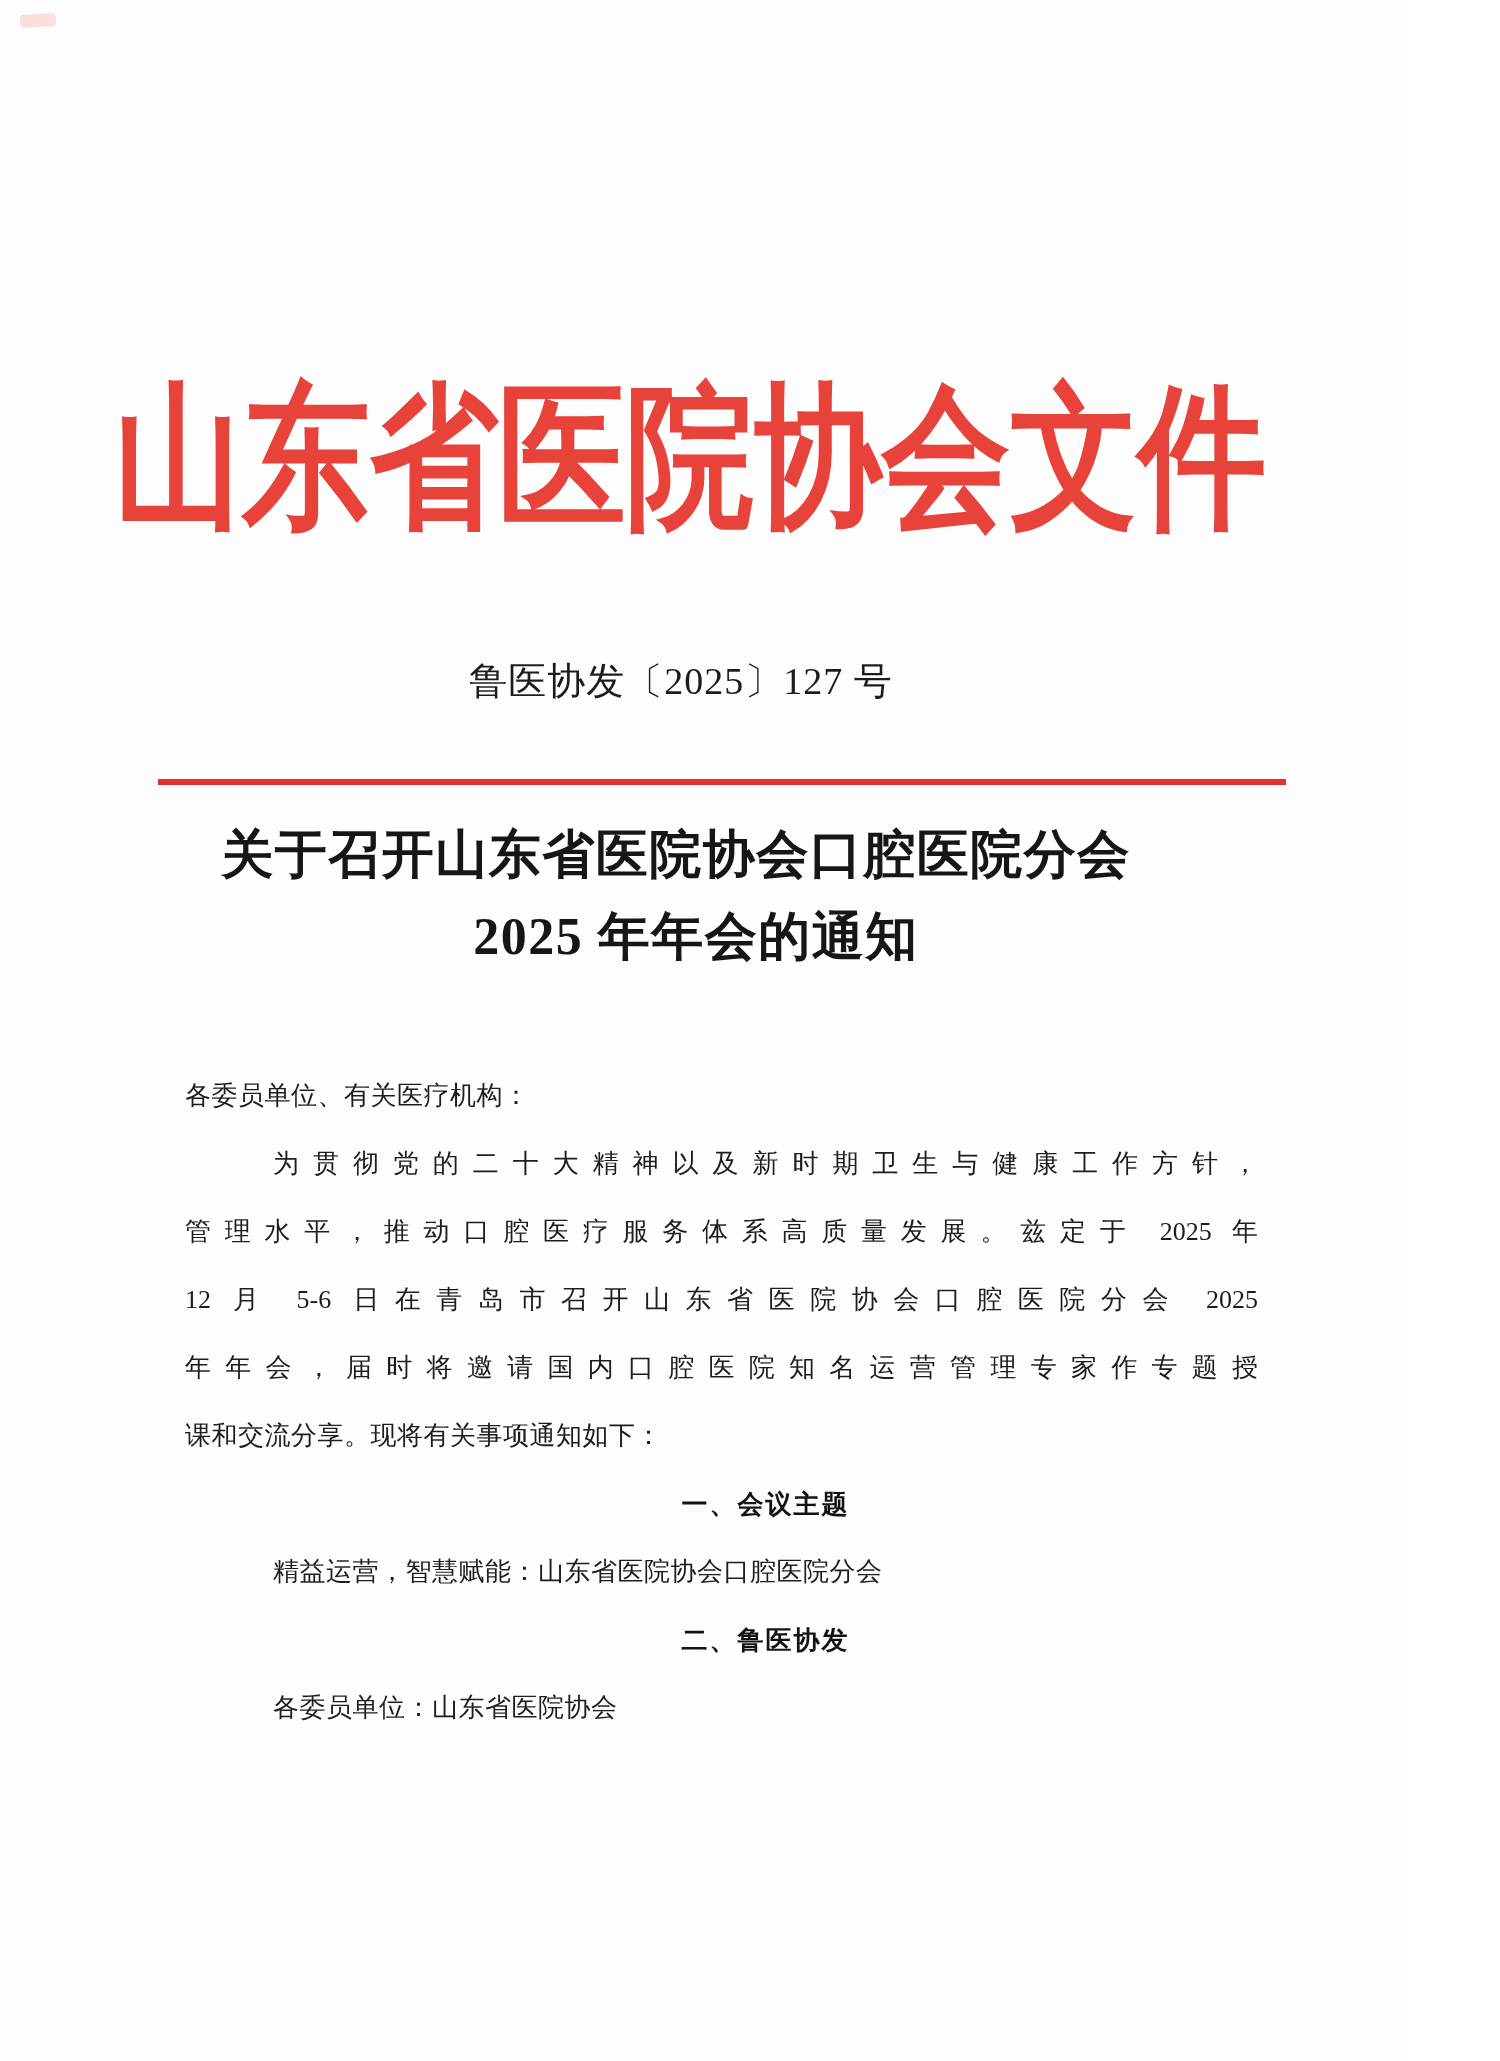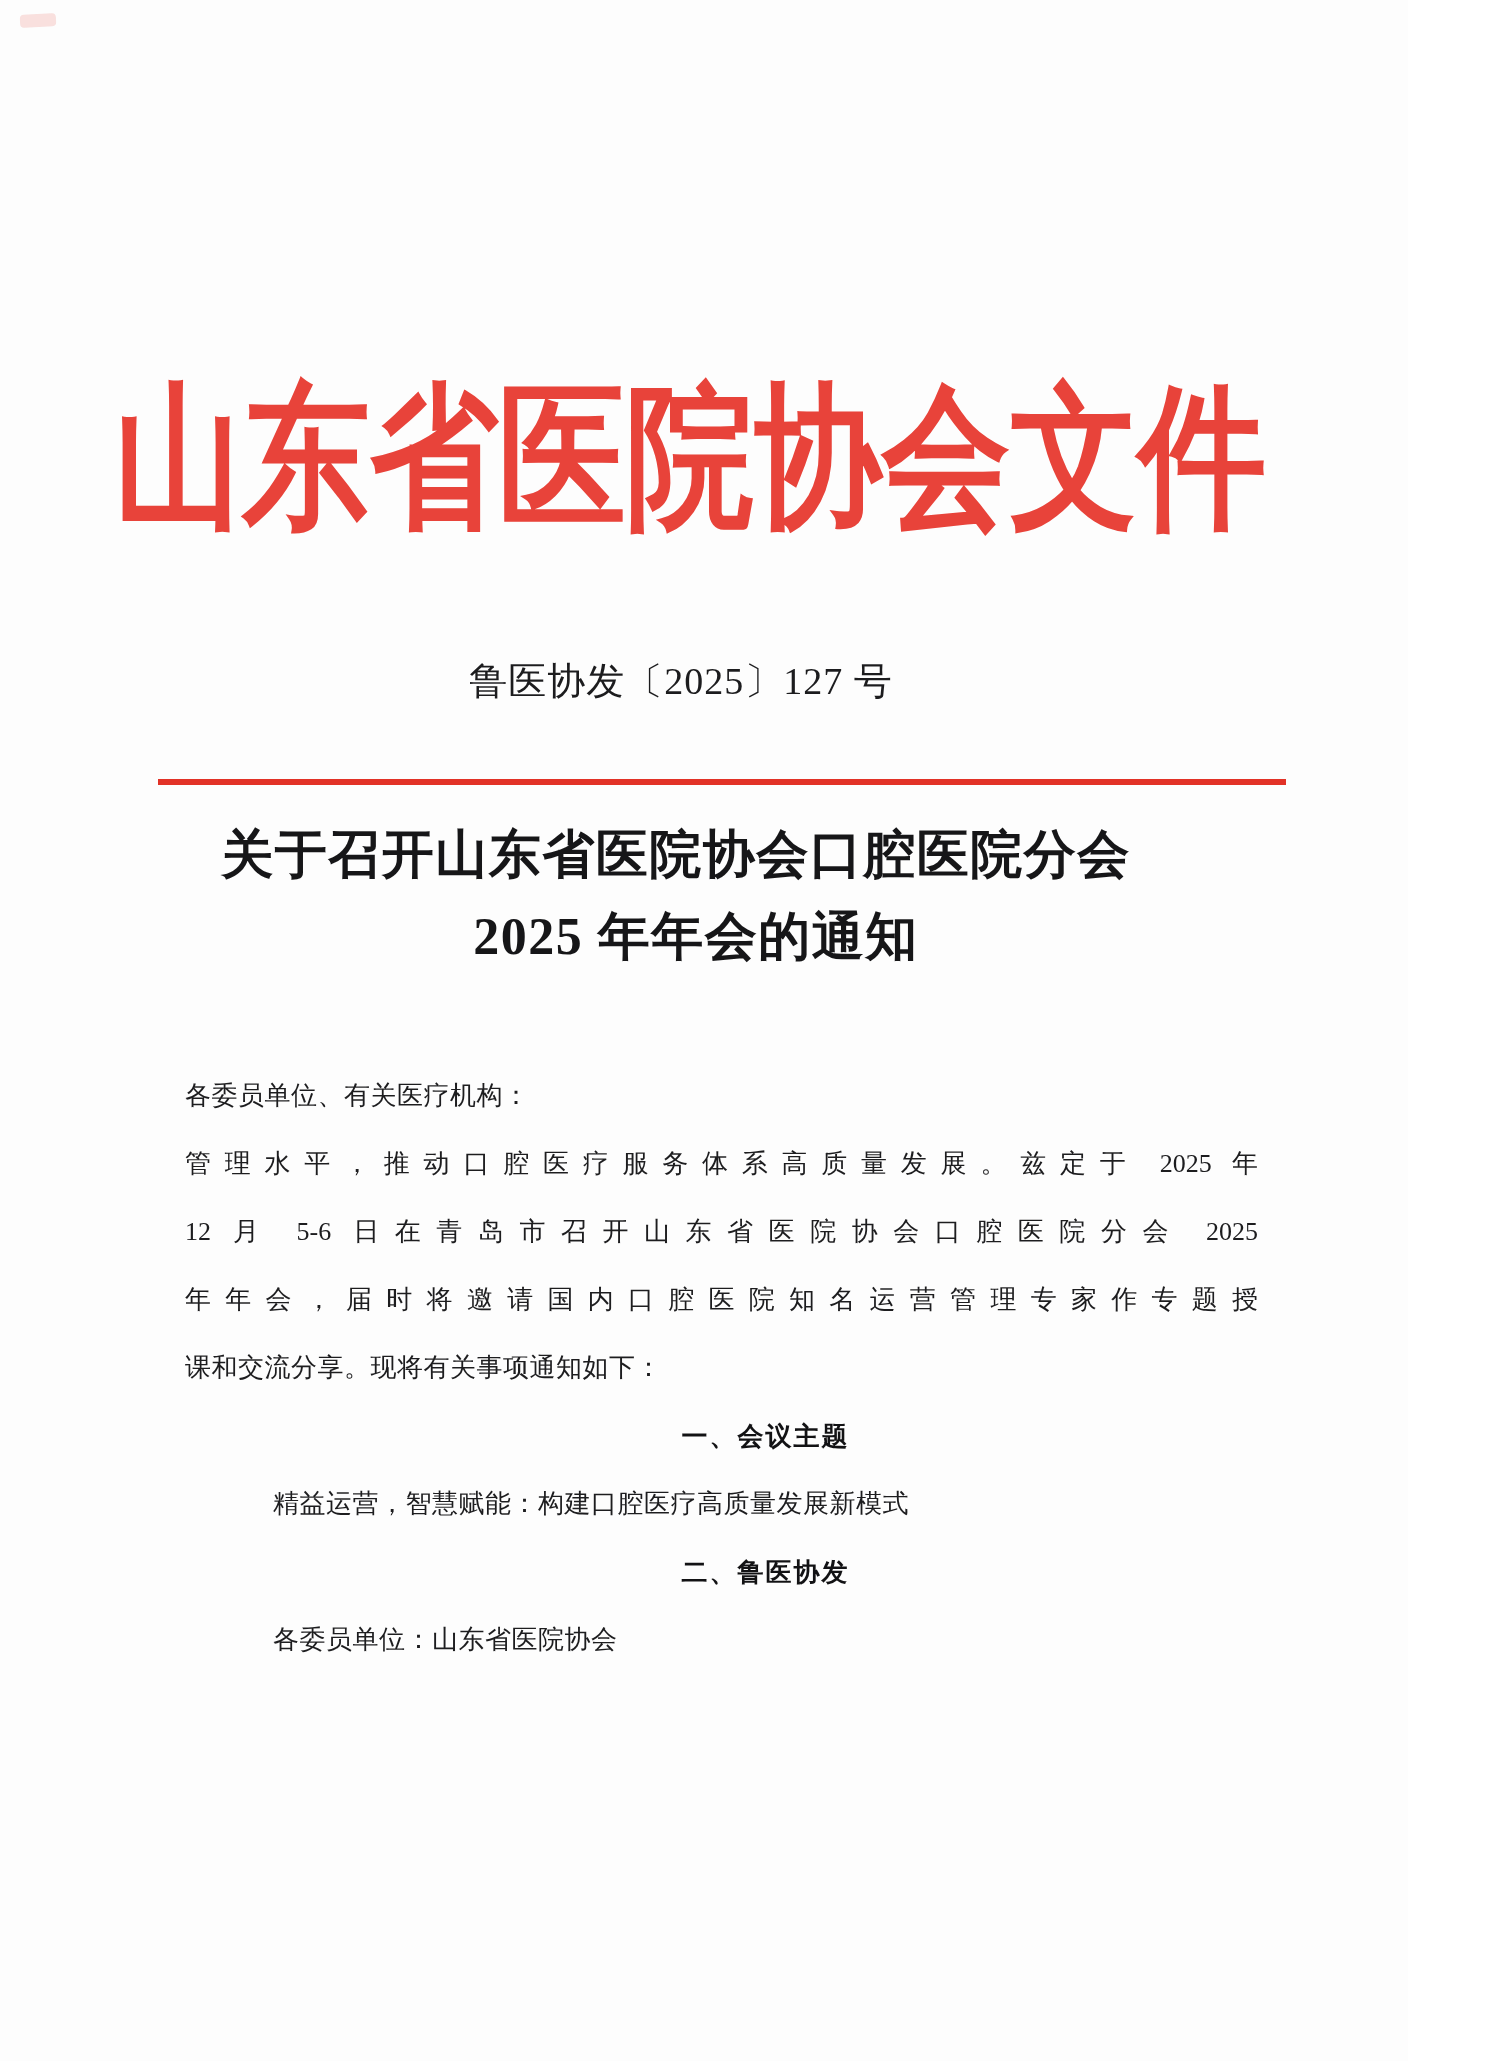--- a/index.html
+++ b/index.html
@@ -89,23 +89,24 @@
   <div class="doc-number">鲁医协发〔2025〕127 号</div>
 
   <div class="divider" style="background: rgb(226, 50, 39);"></div>
 
   <div class="notice-title l1">关于召开山东省医院协会口腔医院分会</div>
 
   <div class="notice-title l2">2025 年年会的通知</div>
 
   <div class="body-block">
     <div class="line">各委员单位、有关医疗机构：</div>
+    <div class="line indent just">为贯彻党的二十大精神以及新时期卫生与健康工作方针，</div>
     <div class="line just">管理水平，推动口腔医疗服务体系高质量发展。兹定于 2025 年</div>
     <div class="line just">12 月 5-6 日在青岛市召开山东省医院协会口腔医院分会 2025</div>
     <div class="line just">年年会，届时将邀请国内口腔医院知名运营管理专家作专题授</div>
     <div class="line">课和交流分享。现将有关事项通知如下：</div>
     <div class="line indent sect">一、会议主题</div>
-    <div class="line indent">精益运营，智慧赋能：构建口腔医疗高质量发展新模式</div>
+    <div class="line indent">精益运营，智慧赋能：山东省医院协会口腔医院分会</div>
     <div class="line indent sect">二、鲁医协发</div>
     <div class="line indent">各委员单位：山东省医院协会</div>
   </div>
 
 </div>
 
 </body></html>

